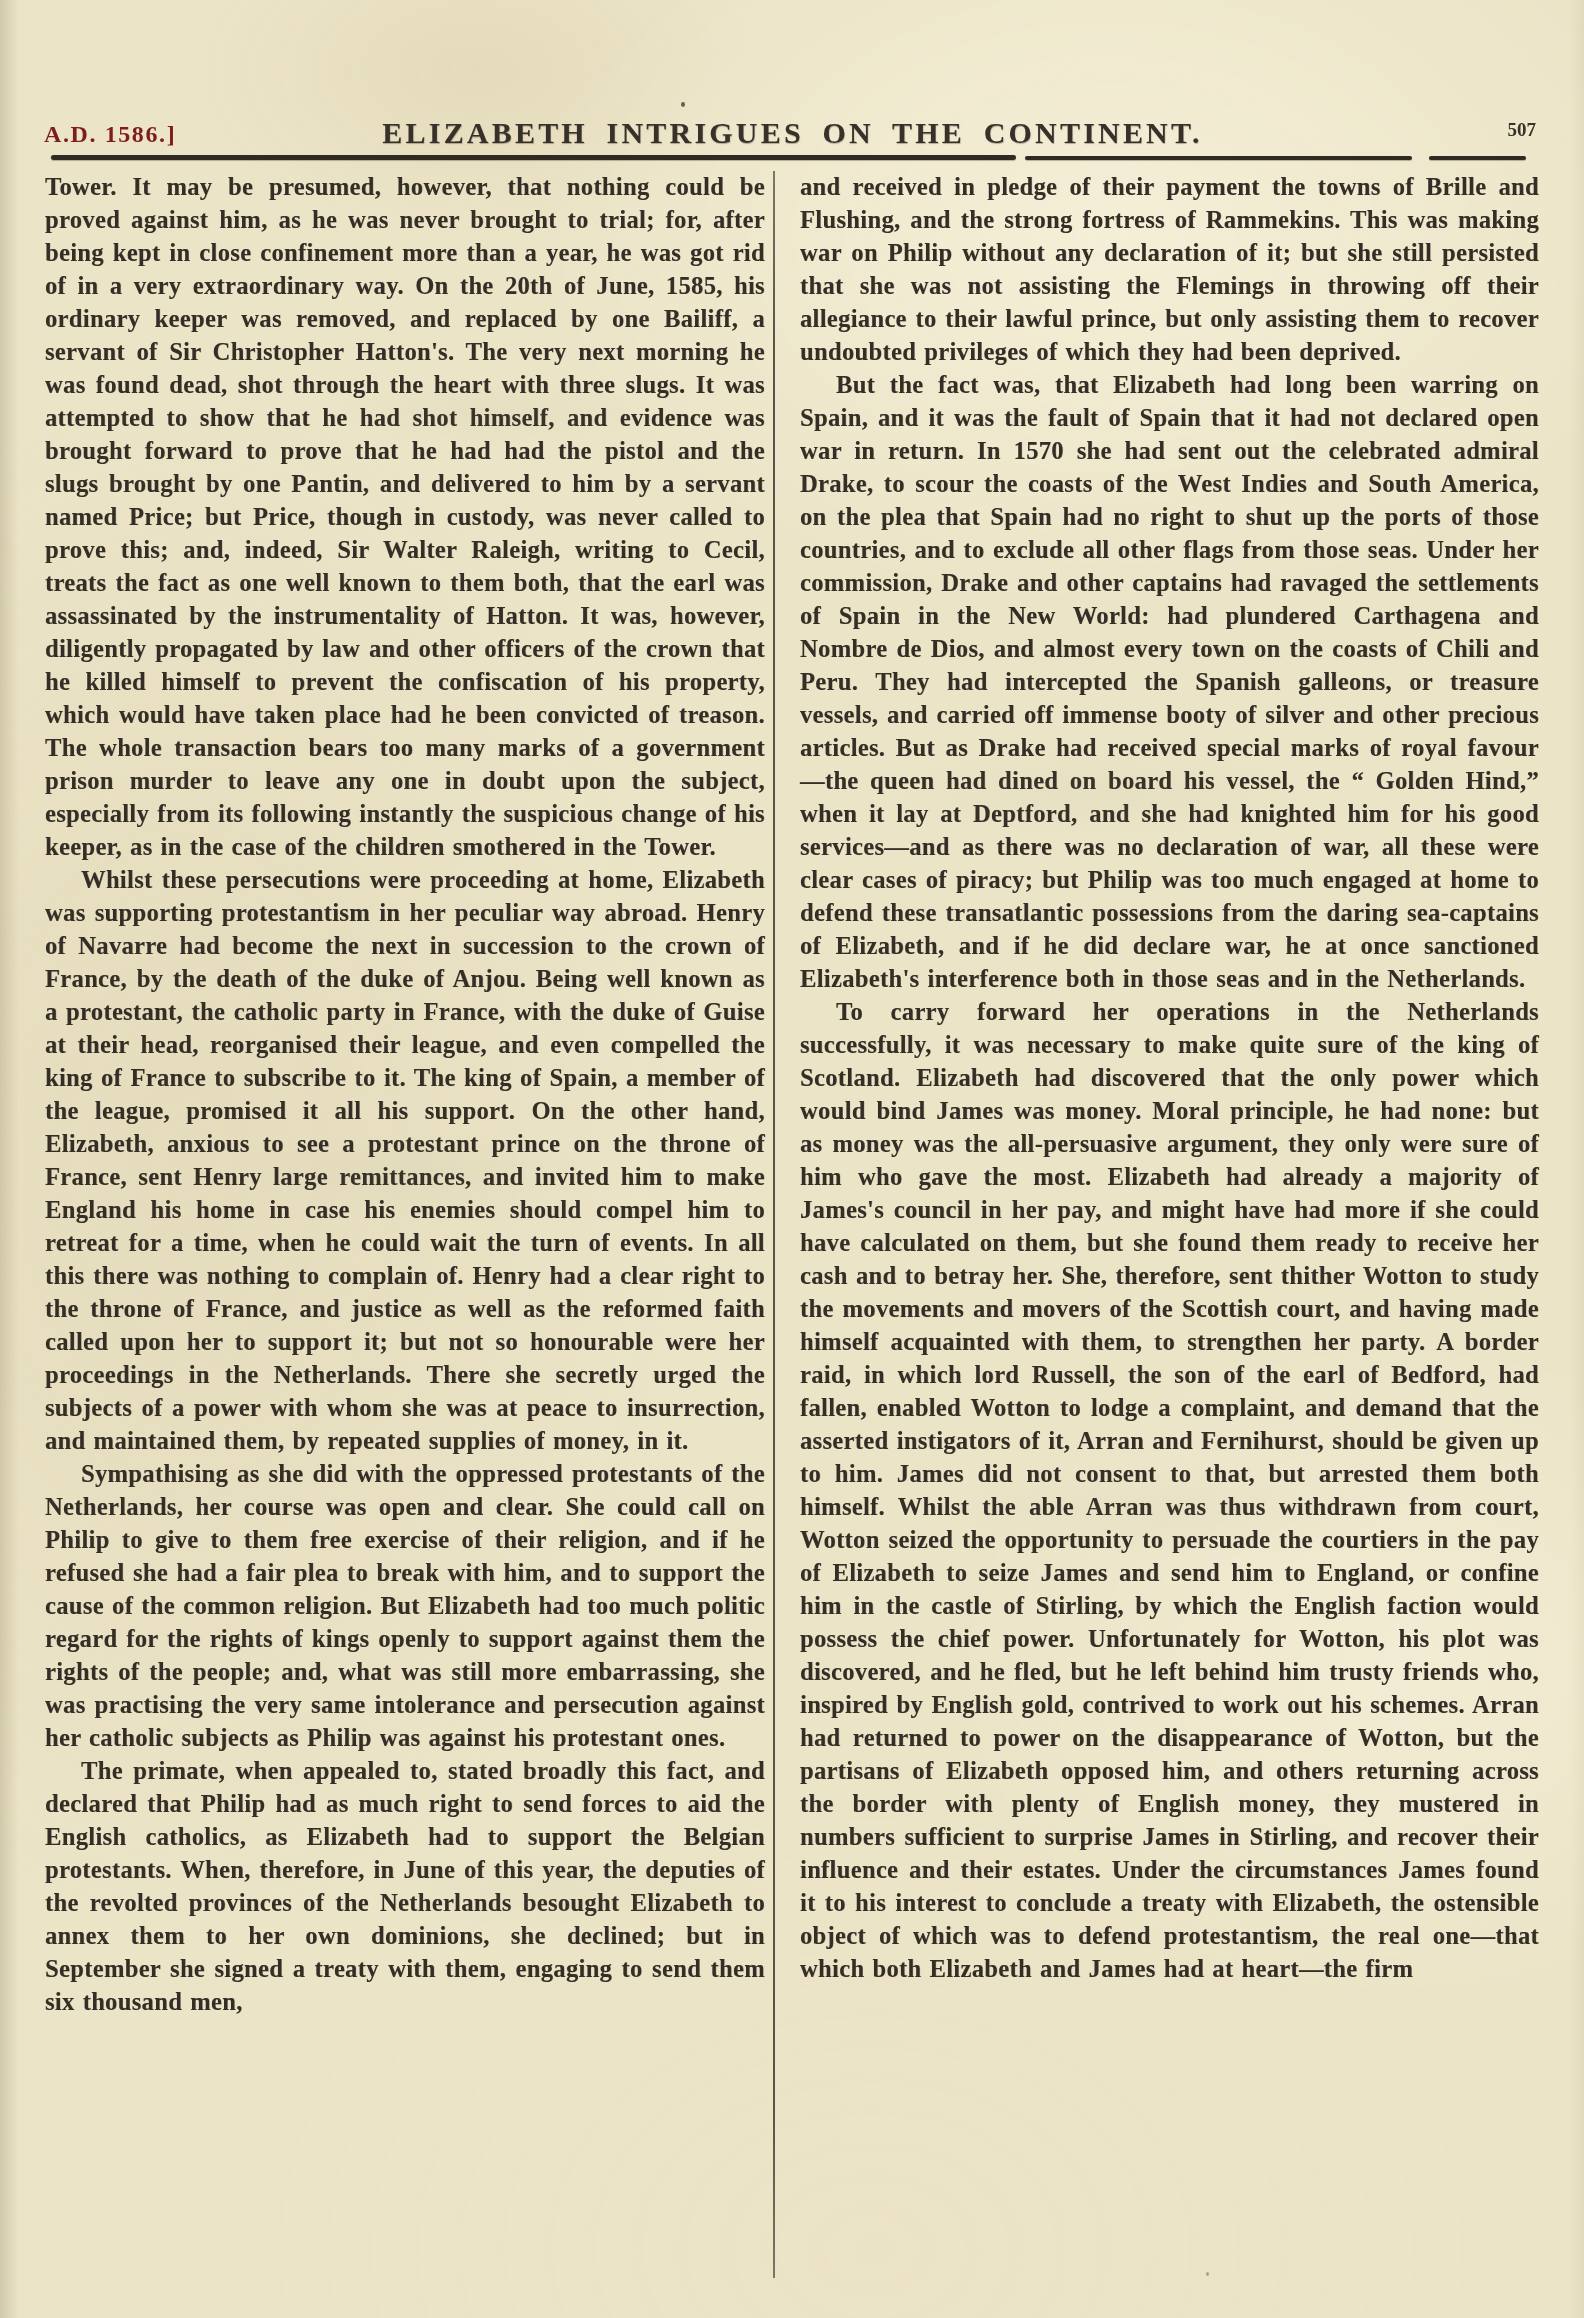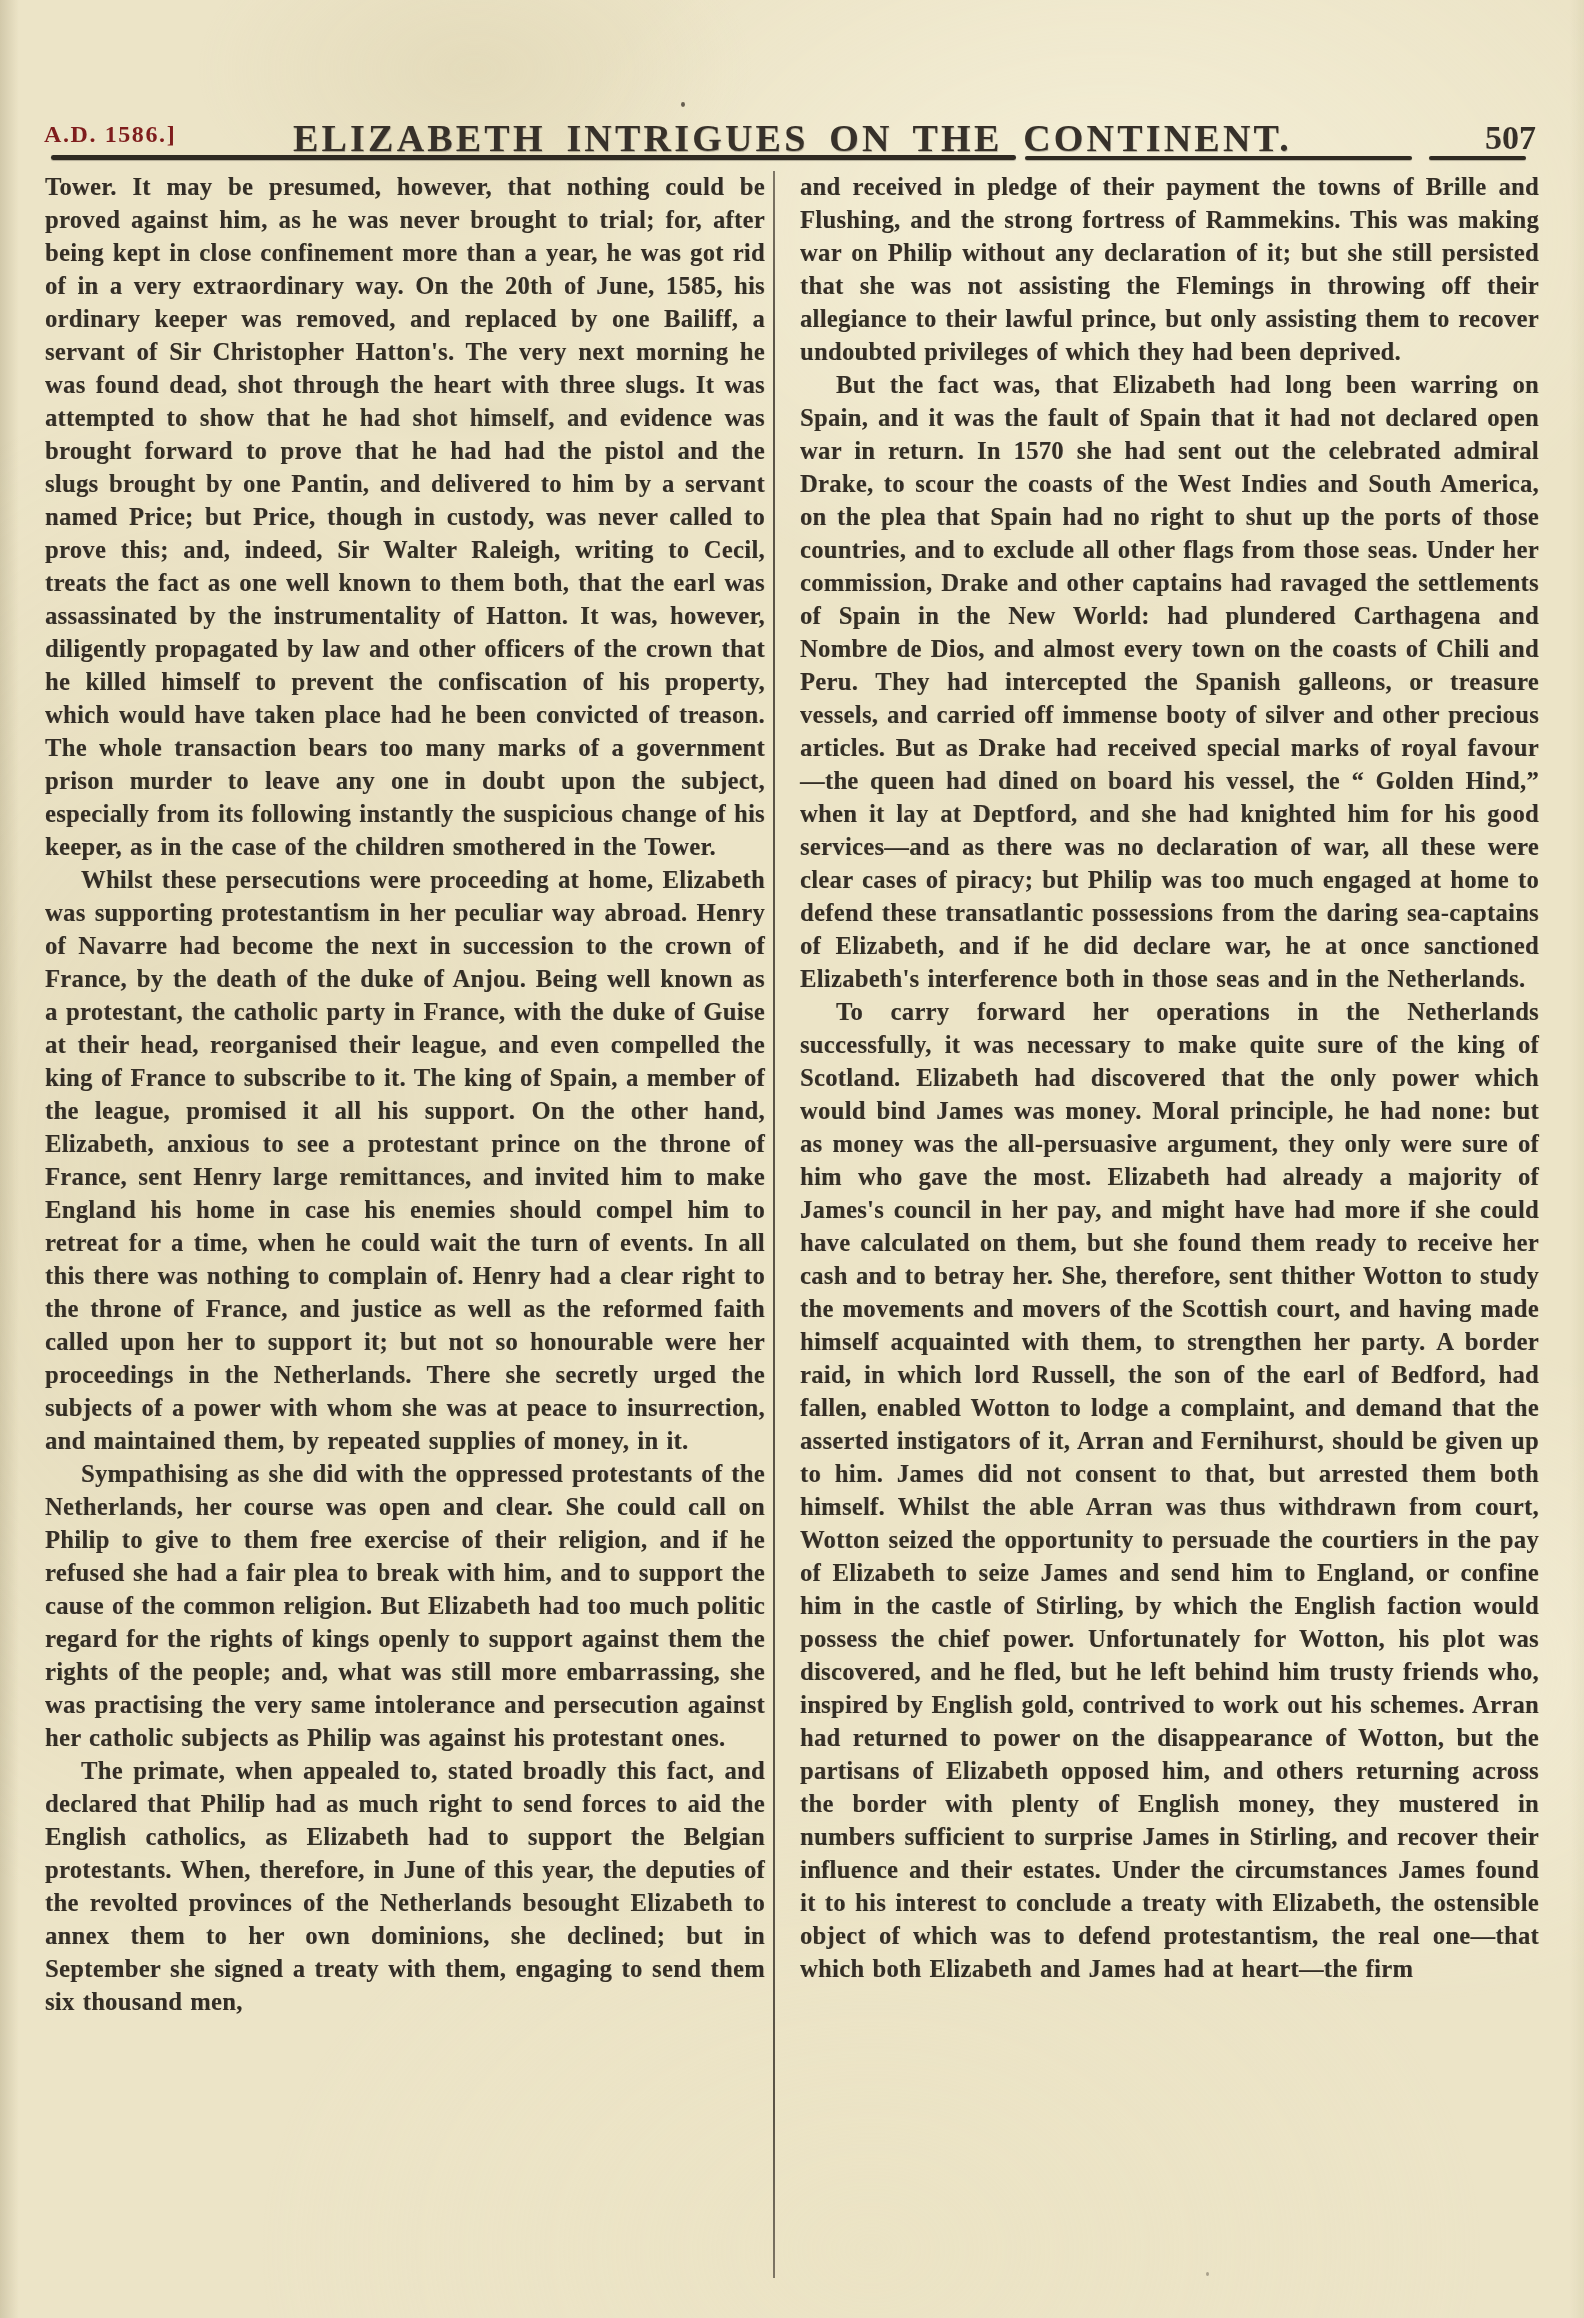--- a/index.html
+++ b/index.html
@@ -23,28 +23,28 @@
 
   
   .hdr-date {
     position: absolute; left: 44px; top: 121px;
     font-size: 24px; font-weight: 700; letter-spacing: 1.6px;
     color: #7f1d1d;
   }
   .hdr-title {
     position: absolute; left: 0; right: 0; top: 116px; margin: 0;
     text-align: center;
-    font-size: 38px; font-weight: 700;
+    font-size: 30px; font-weight: 700;
     letter-spacing: 3.2px; word-spacing: 8px;
     color: #37312a;
     text-shadow: 0.5px 0.6px 0.8px rgba(55,49,42,0.35);
   }
   .hdr-page {
     position: absolute; right: 49px; top: 119px;
-    font-size: 34px; font-weight: 700;
+    font-size: 19px; font-weight: 700;
     color: #37312a;
   }
 
   
   .rule { position: absolute; top: 155px; left: 0; right: 0; height: 5.6px; }
   .rule .seg {
     position: absolute; top: 0; height: 4.8px;
     background: #2f2a22; border-radius: 2.4px;
     box-shadow: 0 0.8px 0.8px rgba(47,42,34,0.4);
   }

